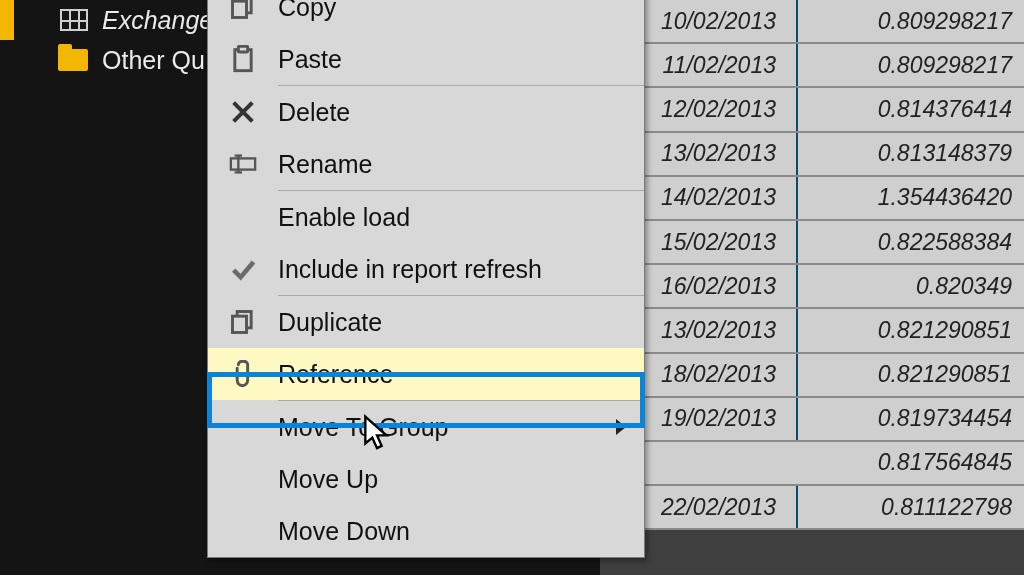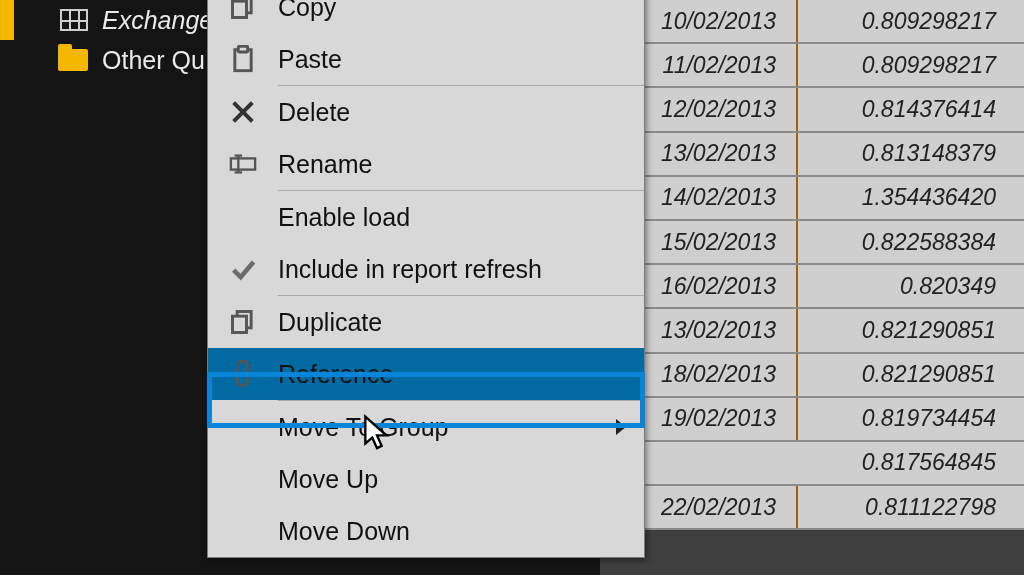--- a/index.html
+++ b/index.html
@@ -101,29 +101,29 @@
     background: #cfcfcf;
     border-bottom: 2px solid #8a8a8a;
     font-size: 23px;
     font-style: italic;
     color: #222;
   }
   .data-row .date-cell {
     width: 198px;
     text-align: right;
     padding-right: 20px;
-    border-right: 2px solid #a16207;
+    border-right: 2px solid #0c4a6e;
     display: flex;
     align-items: center;
     justify-content: flex-end;
   }
   .data-row .val-cell {
     flex: 1;
     text-align: center;
-    padding-right: 28px;
+    padding-right: 12px;
     display: flex;
     align-items: center;
     justify-content: flex-end;
   }
 
   
   .ctx-menu {
     position: absolute;
     left: 207px;
     top: -20px;
@@ -153,21 +153,21 @@
   .ctx-label {
     flex: 1;
     padding-right: 12px;
   }
   .ctx-sep {
     height: 0;
     border-top: 1px solid #a8a8a8;
     margin-left: 70px;
   }
   .ctx-item.highlighted {
-    background: #0369a1;
+    background: #fef9c3;
   }
   .highlight-border {
     position: absolute;
     left: 207px;
     top: 372px;
     width: 438px;
     height: 56px;
     border: 5px solid #0a84d8;
     box-sizing: border-box;
     pointer-events: none;

